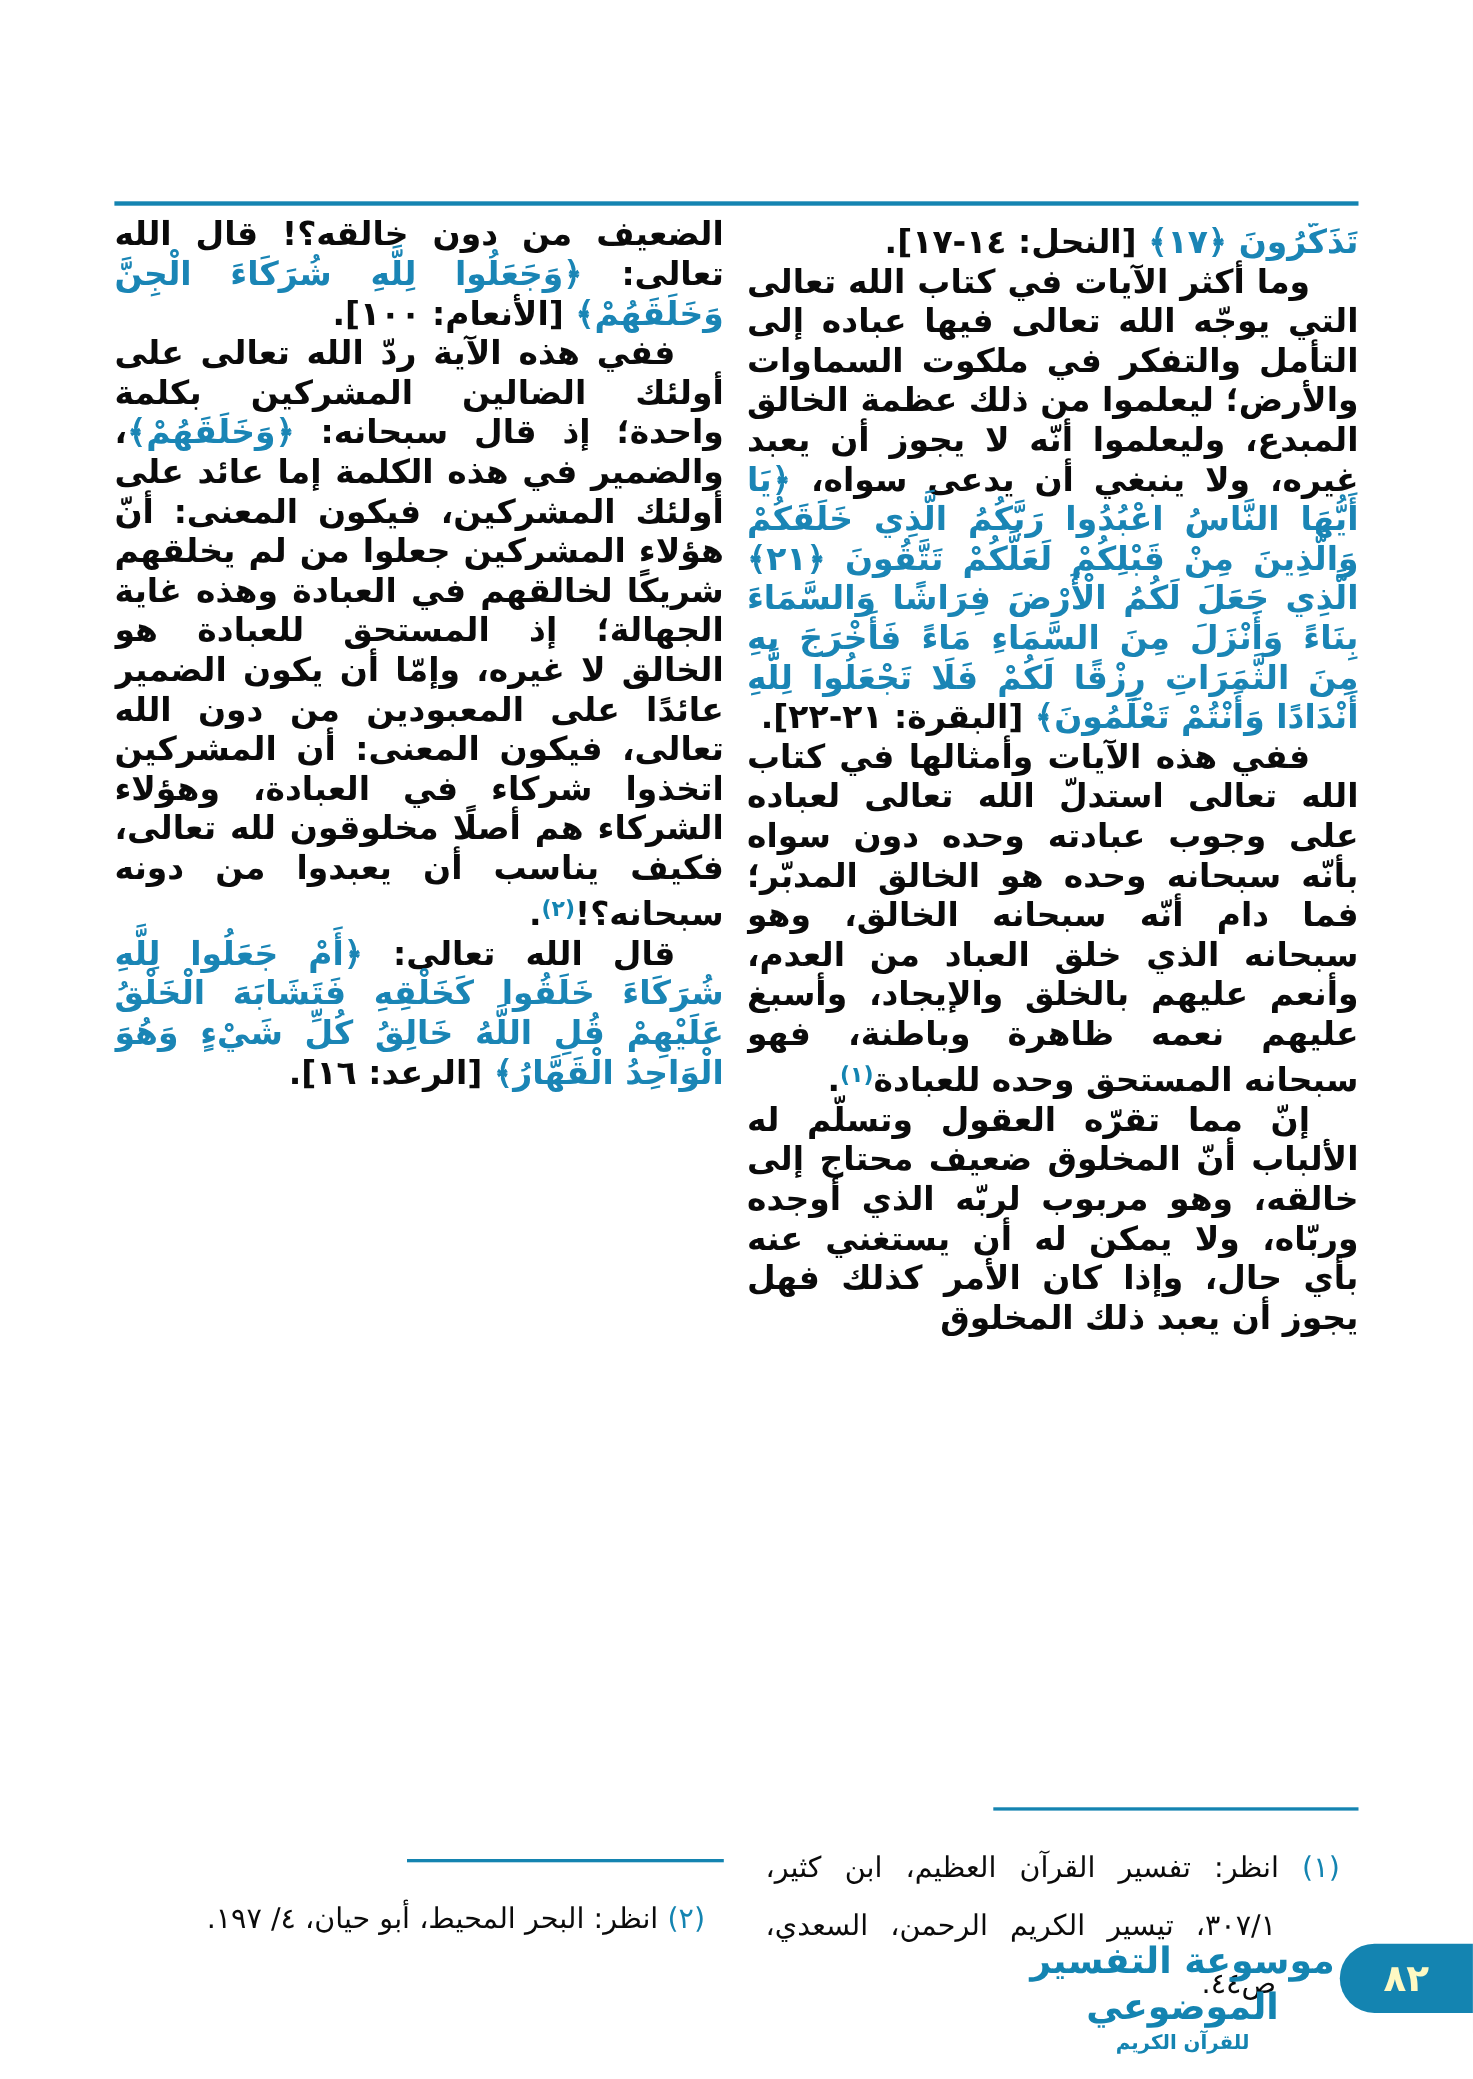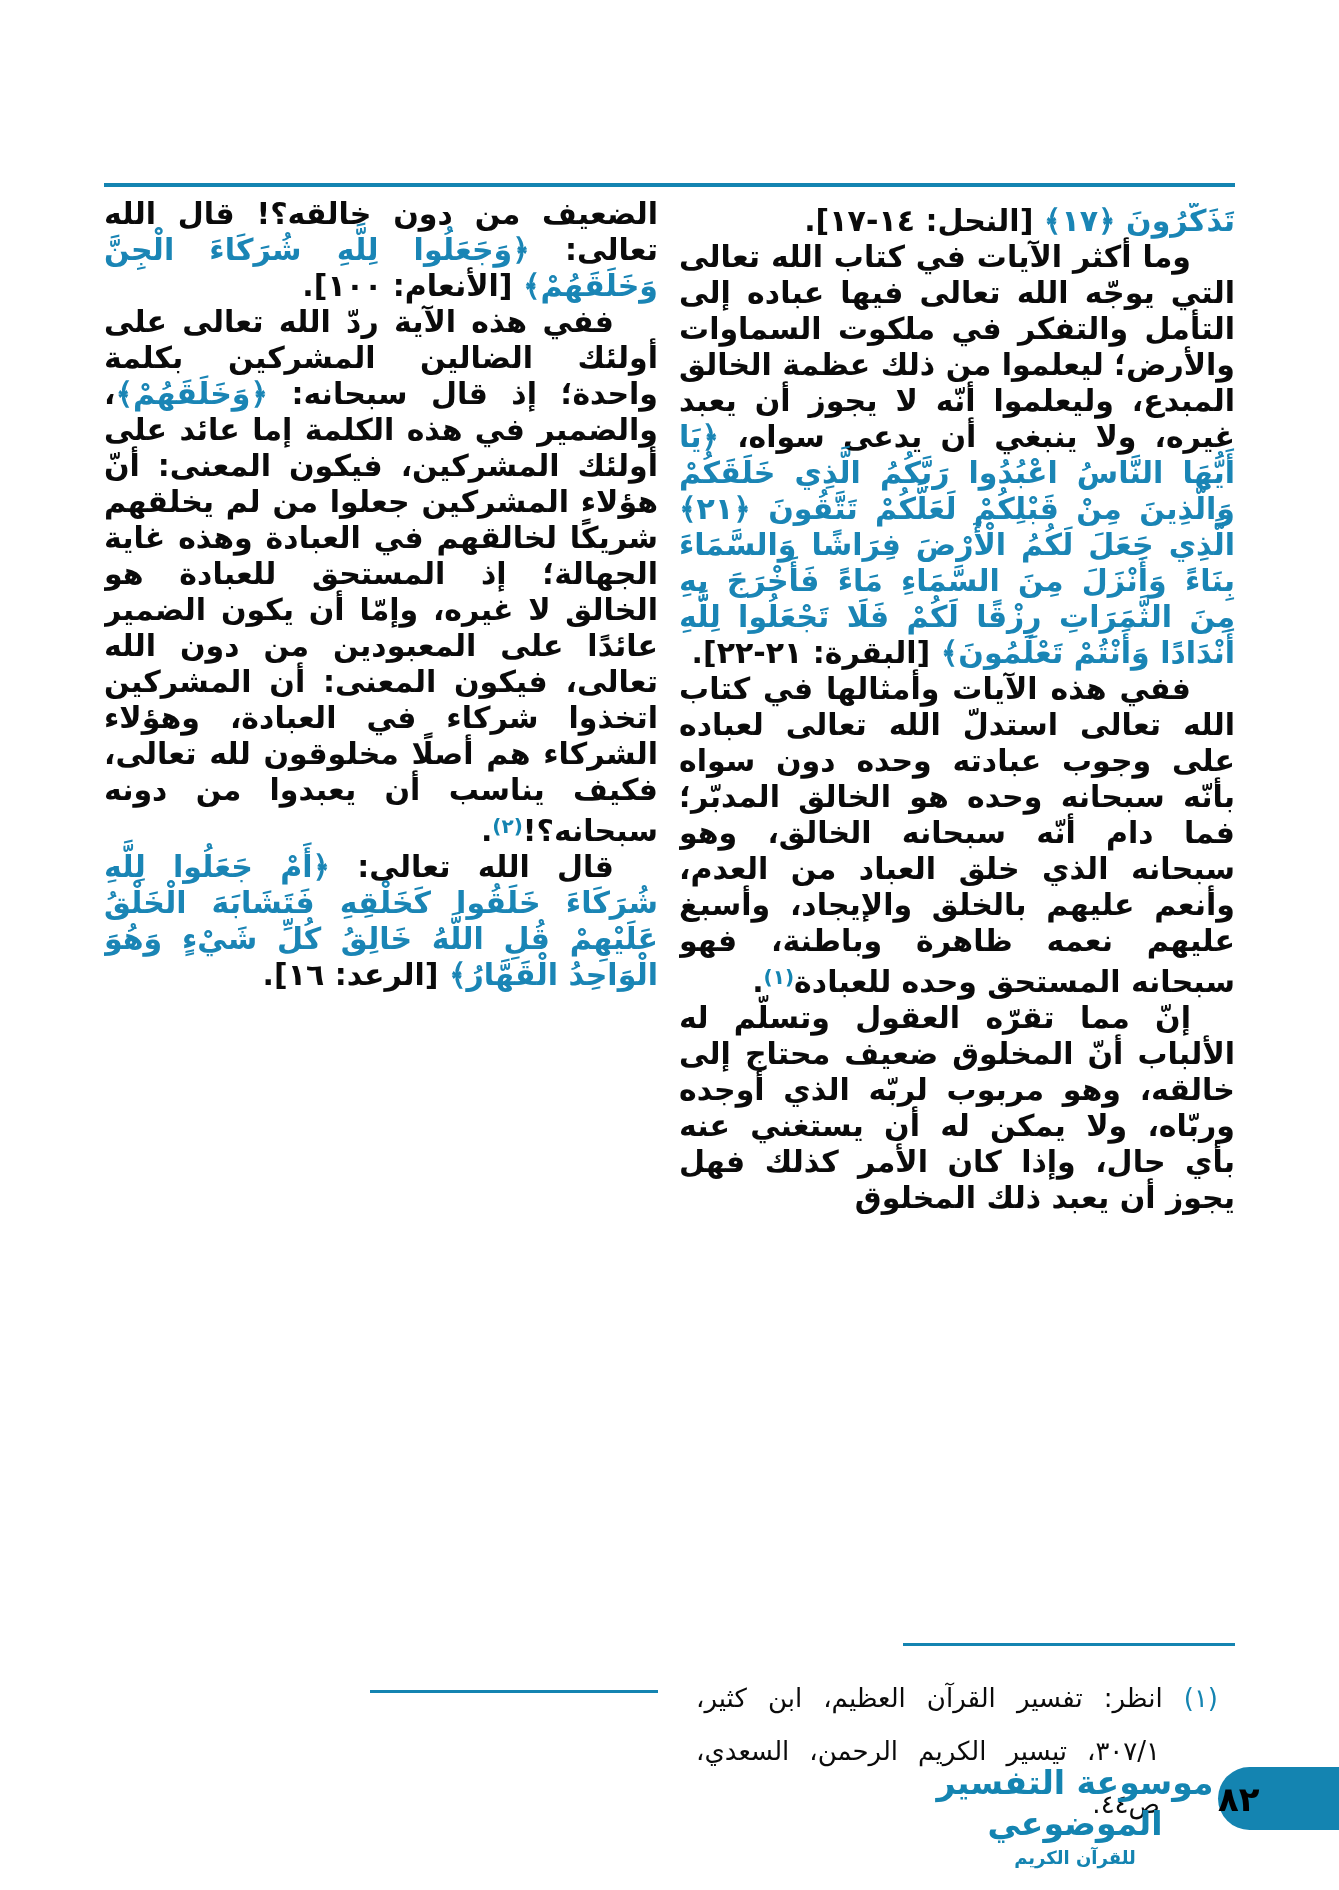--- a/index.html
+++ b/index.html
@@ -69,22 +69,22 @@
     text-align:center;color:var(--accent);
     line-height:1.25;
   }
   .logo-l1{font-size:33px;font-weight:bold;letter-spacing:-1px;}
   .logo-l2{font-size:18px;font-weight:bold;margin-top:2px;}
   .page-badge{
     position:absolute;top:1767px;right:0;
     width:121px;height:63px;
     background:var(--accent);
     border-radius:32px 0 0 32px;
-    color:#000000;
-    display:flex;align-items:center;justify-content:flex-end;
+    color:#fef9c3;
+    display:flex;align-items:center;justify-content:center;
     font-size:34px;font-weight:bold;
   }
 </style>
 </head>
 <body>
 
 <div class="page">
 
 
   <div class="header-rule"></div>
@@ -100,20 +100,23 @@
       <p class="fnote"><span class="fn-marker">(١) </span><span>انظر: تفسير القرآن العظيم، ابن كثير، ٣٠٧/١، تيسير الكريم الرحمن، السعدي، ص٤٤.</span></p>
     </div>
 
   <div class="col col-left" id="col-left">
       <p class="para"><span class="seg-text">الضعيف من دون خالقه؟! قال الله تعالى: </span><span class="seg-quran">﴿وَجَعَلُوا لِلَّهِ شُرَكَاءَ الْجِنَّ وَخَلَقَهُمْ﴾</span><span class="seg-text"> [الأنعام: ١٠٠].</span></p>
       <p class="para indent"><span class="seg-text">ففي هذه الآية ردّ الله تعالى على أولئك الضالين المشركين بكلمة واحدة؛ إذ قال سبحانه: </span><span class="seg-quran">﴿وَخَلَقَهُمْ﴾</span><span class="seg-text">، والضمير في هذه الكلمة إما عائد على أولئك المشركين، فيكون المعنى: أنّ هؤلاء المشركين جعلوا من لم يخلقهم شريكًا لخالقهم في العبادة وهذه غاية الجهالة؛ إذ المستحق للعبادة هو الخالق لا غيره، وإمّا أن يكون الضمير عائدًا على المعبودين من دون الله تعالى، فيكون المعنى: أن المشركين اتخذوا شركاء في العبادة، وهؤلاء الشركاء هم أصلًا مخلوقون لله تعالى، فكيف يناسب أن يعبدوا من دونه سبحانه؟!</span><span class="seg-footref">(٢)</span><span class="seg-text">.</span></p>
       <p class="para indent"><span class="seg-text">قال الله تعالى: </span><span class="seg-quran">﴿أَمْ جَعَلُوا لِلَّهِ شُرَكَاءَ خَلَقُوا كَخَلْقِهِ فَتَشَابَهَ الْخَلْقُ عَلَيْهِمْ قُلِ اللَّهُ خَالِقُ كُلِّ شَيْءٍ وَهُوَ الْوَاحِدُ الْقَهَّارُ﴾</span><span class="seg-text"> [الرعد: ١٦].</span></p>
       <p class="para indent"></p>
     </div>
   <div class="fn-sep fn-sep-left"></div>
+  <div class="fnotes fnotes-left" id="fn-left">
+      <p class="fnote"><span class="fn-marker">(٢) </span><span>انظر: البحر المحيط، أبو حيان، ٤/ ١٩٧.</span></p>
+    </div>
 
   <div class="logo">
     <div class="logo-l1">موسوعة التفسير الموضوعي</div>
     <div class="logo-l2">للقرآن الكريم</div>
   </div>
 
   <div class="page-badge">
     <span>٨٢</span>
   </div>
 

